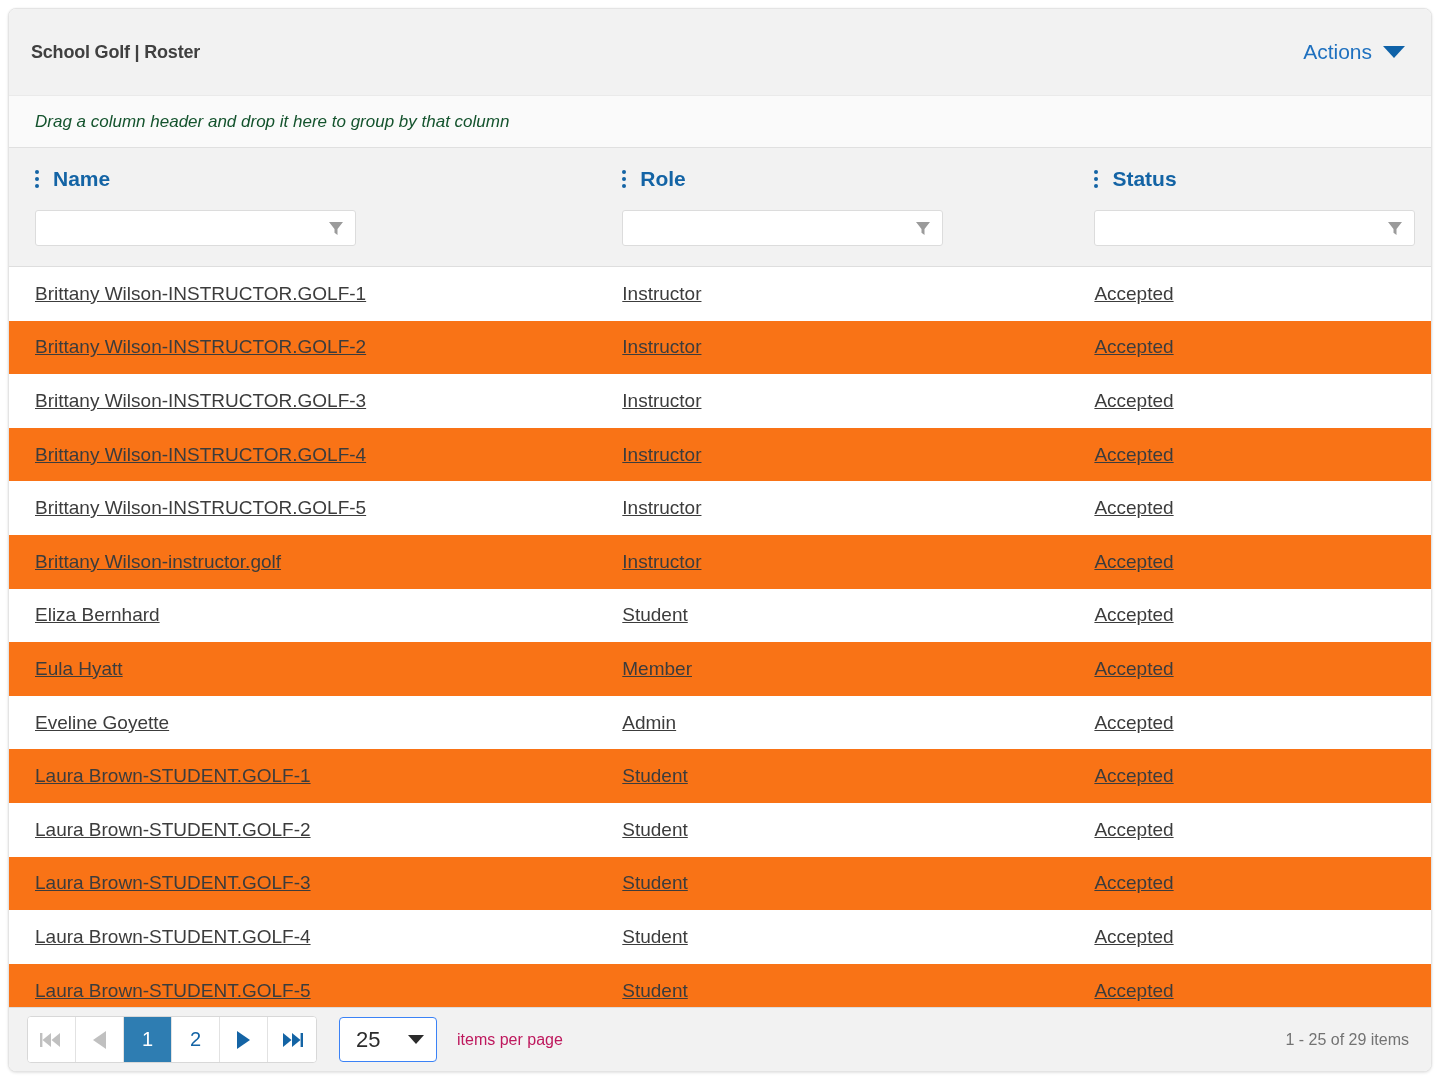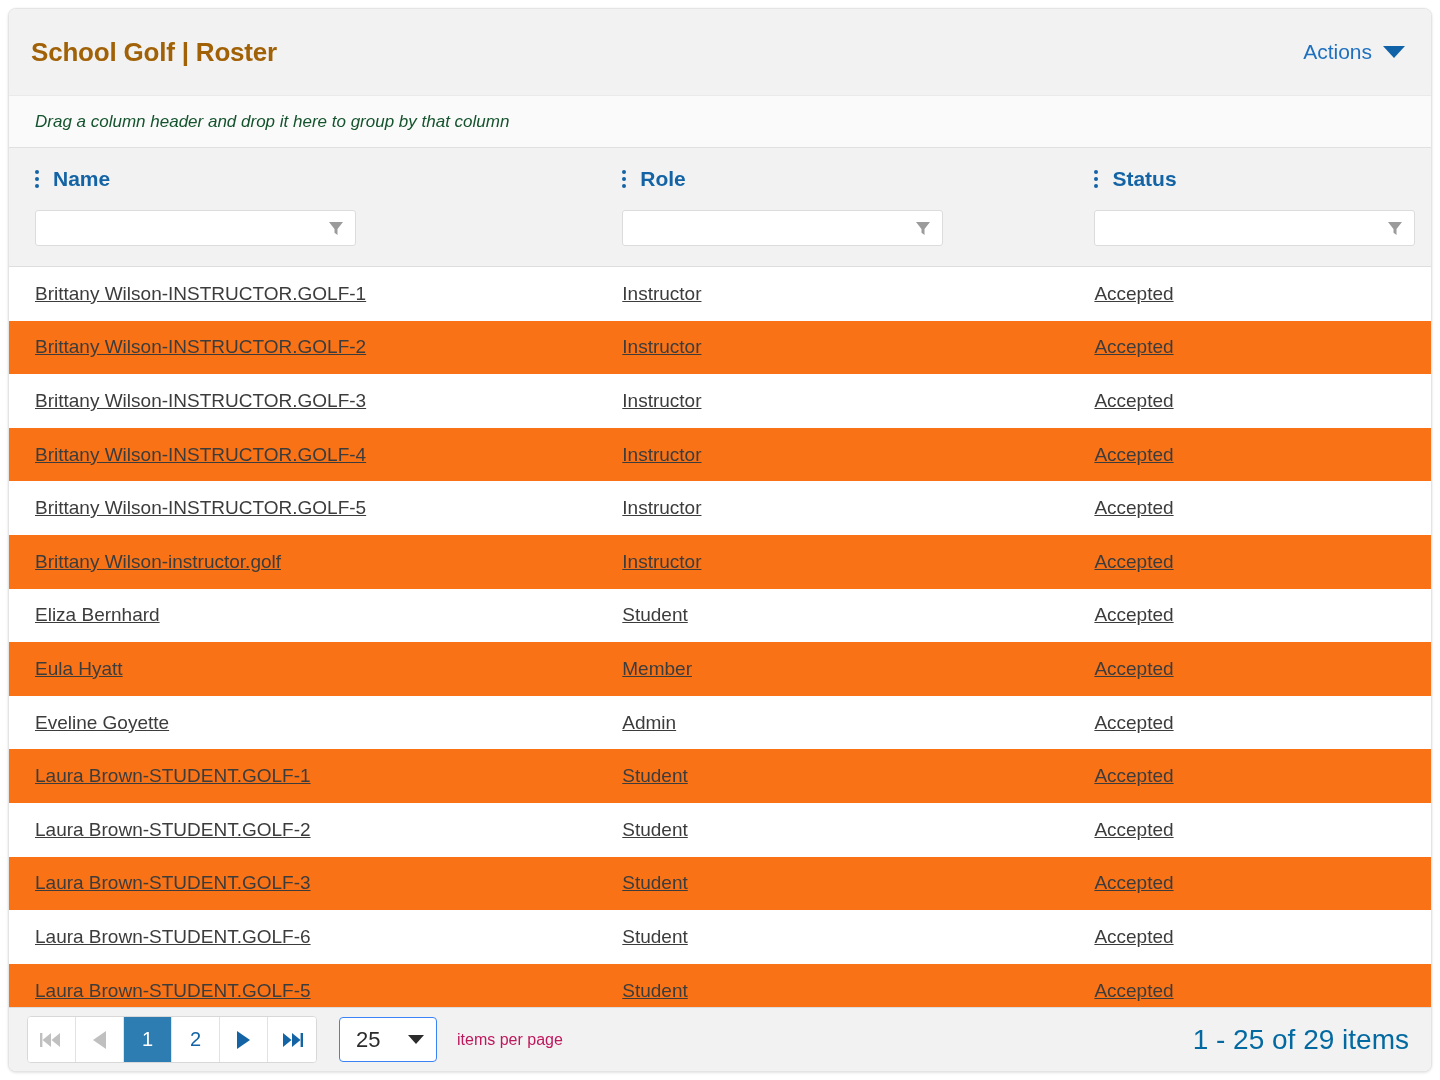--- a/index.html
+++ b/index.html
@@ -38,23 +38,23 @@
     height: 86px;
     flex: 0 0 86px;
     background: #f2f2f2;
     display: flex;
     align-items: center;
     justify-content: space-between;
     padding: 0 22px 0 22px;
     box-sizing: border-box;
   }
   .title-text {
-    font-size: 26px;
+    font-size: 18px;
     font-weight: bold;
-    color: #a16207;
+    color: #404040;
     letter-spacing: -0.2px;
   }
   .actions-btn {
     display: flex;
     align-items: center;
     gap: 11px;
     cursor: pointer;
     padding: 4px 4px;
   }
   .actions-label {
@@ -276,22 +276,22 @@
     border-top: 9px solid #2b2b2b;
     margin-left: 14px;
   }
   .per-page-label {
     margin-left: 20px;
     font-size: 16px;
     color: #be185d;
   }
   .items-info {
     margin-left: auto;
-    font-size: 28px;
-    color: #0369a1;
+    font-size: 16px;
+    color: #737373;
   }
 </style>
 </head>
 <body>
 
 <div class="grid-card">
 
   <div class="title-bar">
     <div class="title-text">School Golf | Roster</div>
     <div class="actions-btn">
@@ -427,21 +427,21 @@
         <div class="col col-name"><span class="cell-text">Laura Brown-STUDENT.GOLF-2</span></div>
         <div class="col col-role"><span class="cell-text">Student</span></div>
         <div class="col col-status"><span class="cell-text">Accepted</span></div>
       </div>
       <div class="data-row alt">
         <div class="col col-name"><span class="cell-text">Laura Brown-STUDENT.GOLF-3</span></div>
         <div class="col col-role"><span class="cell-text">Student</span></div>
         <div class="col col-status"><span class="cell-text">Accepted</span></div>
       </div>
       <div class="data-row odd">
-        <div class="col col-name"><span class="cell-text">Laura Brown-STUDENT.GOLF-6</span></div>
+        <div class="col col-name"><span class="cell-text">Laura Brown-STUDENT.GOLF-4</span></div>
         <div class="col col-role"><span class="cell-text">Student</span></div>
         <div class="col col-status"><span class="cell-text">Accepted</span></div>
       </div>
       <div class="data-row alt">
         <div class="col col-name"><span class="cell-text">Laura Brown-STUDENT.GOLF-5</span></div>
         <div class="col col-role"><span class="cell-text">Student</span></div>
         <div class="col col-status"><span class="cell-text">Accepted</span></div>
       </div>
     </div>
 

